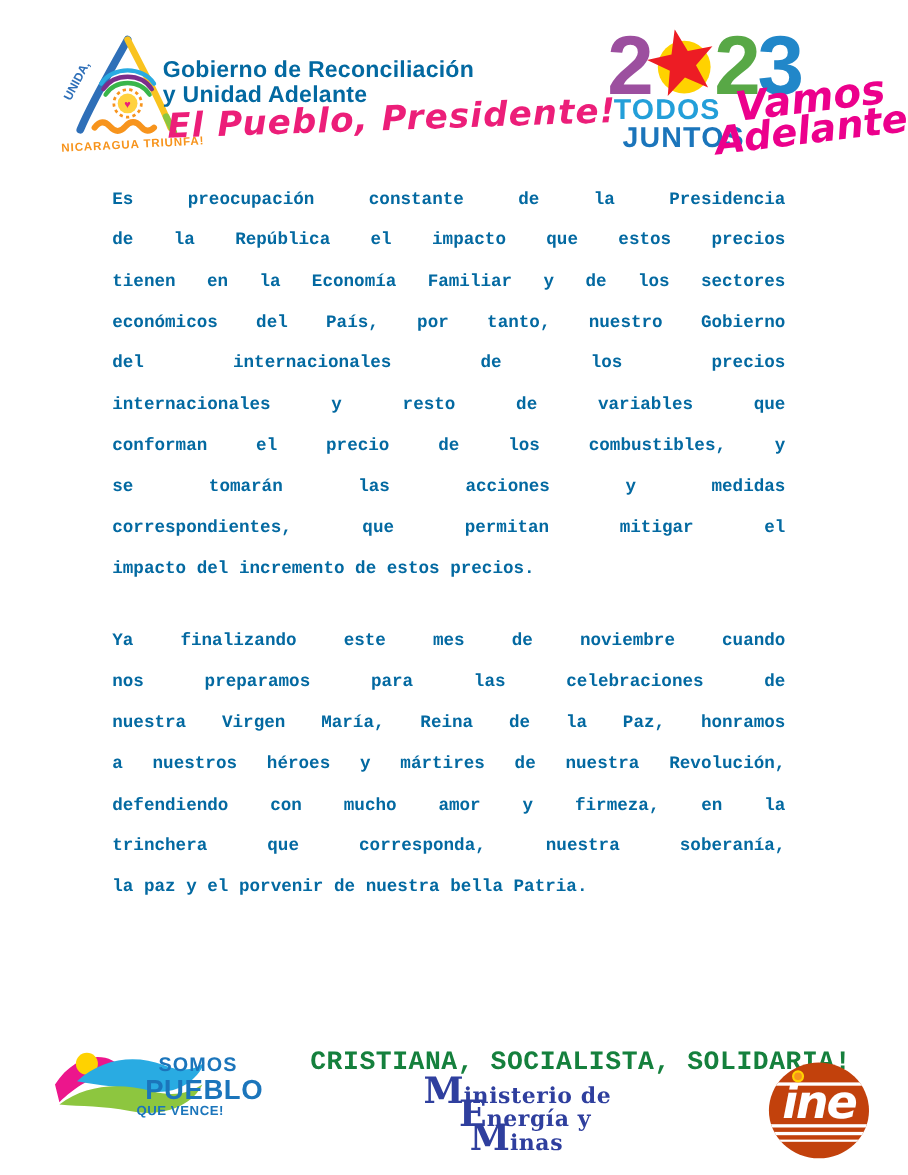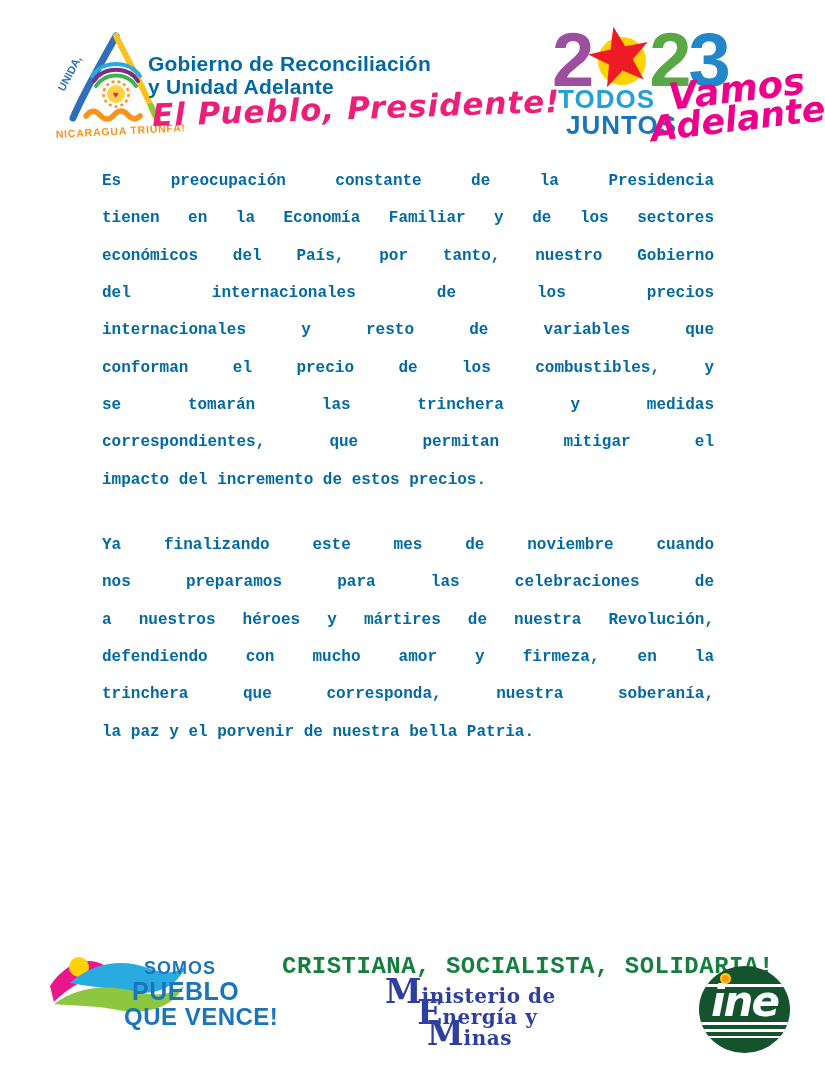--- a/index.html
+++ b/index.html
@@ -65,40 +65,40 @@
 
   
   .somos { position:absolute; left:48px; top:948px; width:205px; height:95px; }
   .waves { position:absolute; left:0; top:4px; width:145px; height:66px; }
   .somos-l1, .somos-l2, .somos-l3 {
     position:absolute; color:#1b75bb; font-weight:800;
     font-family:"Liberation Sans", sans-serif; white-space:nowrap;
   }
   .somos-l1 { left:96px;  top:10px; font-size:18px; letter-spacing:1px;text-align:center; }
   .somos-l2 { left:84px;  top:29px; font-size:25px; letter-spacing:0.5px; }
-  .somos-l3 { left:76px;  top:55px; font-size:24px; letter-spacing:0.5px; }
+  .somos-l3 { left:76px;  top:55px; font-size:12px; letter-spacing:0.5px; }
 
   .motto {
     position:absolute; left:282px; top:953px;
     font-family:"Liberation Mono", "DejaVu Sans Mono", monospace;
     font-weight:bold; font-size:24px; letter-spacing:0.5px;
     color:#15803d; white-space:nowrap;
   }
 
   .mem { position:absolute; left:385px; top:981px; color:#2f3f9e;
          font-family:"DejaVu Serif", "Liberation Serif", serif; font-weight:bold; }
   .mem-row { height:21px; white-space:nowrap; }
   .mem-row.r2 { margin-left:14px;text-align:center; }
   .mem-row.r3 { margin-left:42px; }
   .mem-big   { font-size:33px; line-height:21px; vertical-align:baseline; }
   .mem-small { font-size:20px; line-height:21px; letter-spacing:0.5px; }
 
   .ine {
     position:absolute; left:699px; top:966px; width:91px; height:87px;
-    background:#14532d; border-radius:50%; overflow:hidden;
+    background:#c2410c; border-radius:50%; overflow:hidden;
   }
   .ine-stripe { position:absolute; left:0; right:0; background:#ffffff; }
   .ine-stripe.s-top { top:18px; height:3px; }
   .ine-stripe.s1 { top:56px; height:3px; }
   .ine-stripe.s2 { top:63px; height:3px; }
   .ine-stripe.s3 { top:70px; height:2px; }
   .ine-dot {
     position:absolute; left:21px; top:7px; width:11px; height:11px;
     background:#f7941d; border:2px solid #ffd200; border-radius:50%; z-index:2;
   }
@@ -155,32 +155,34 @@
     <div class="juntos">JUNTOS</div>
     <div class="vamos-wrap">
       <div class="vamos">Vamos</div>
       <div class="adelante">Adelante!</div>
     </div>
   </div>
 
   <div class="body-text">
     <div class="para p1">
       <div class="line">Es preocupación constante de la Presidencia</div>
+      <div class="line">de la República el impacto que estos precios</div>
       <div class="line">tienen en la Economía Familiar y de los sectores</div>
       <div class="line">económicos del País, por tanto, nuestro Gobierno</div>
       <div class="line">del internacionales de los precios</div>
       <div class="line">internacionales y resto de variables que</div>
       <div class="line">conforman el precio de los combustibles, y</div>
-      <div class="line">se tomarán las trinchera y medidas</div>
+      <div class="line">se tomarán las acciones y medidas</div>
       <div class="line">correspondientes, que permitan mitigar el</div>
       <div class="line last">impacto del incremento de estos precios.</div>
     </div>
     <div class="para p2">
       <div class="line">Ya finalizando este mes de noviembre cuando</div>
       <div class="line">nos preparamos para las celebraciones de</div>
+      <div class="line">nuestra Virgen María, Reina de la Paz, honramos</div>
       <div class="line">a nuestros héroes y mártires de nuestra Revolución,</div>
       <div class="line">defendiendo con mucho amor y firmeza, en la</div>
       <div class="line">trinchera que corresponda, nuestra soberanía,</div>
       <div class="line last">la paz y el porvenir de nuestra bella Patria.</div>
     </div>
   </div>
 
   <div class="somos">
     <svg class="waves" viewBox="0 0 145 66">
       <path d="M2,34 C16,12 38,4 54,12 C60,15 62,20 60,24 C42,22 20,36 6,50 Z" fill="#ec168c"></path>

